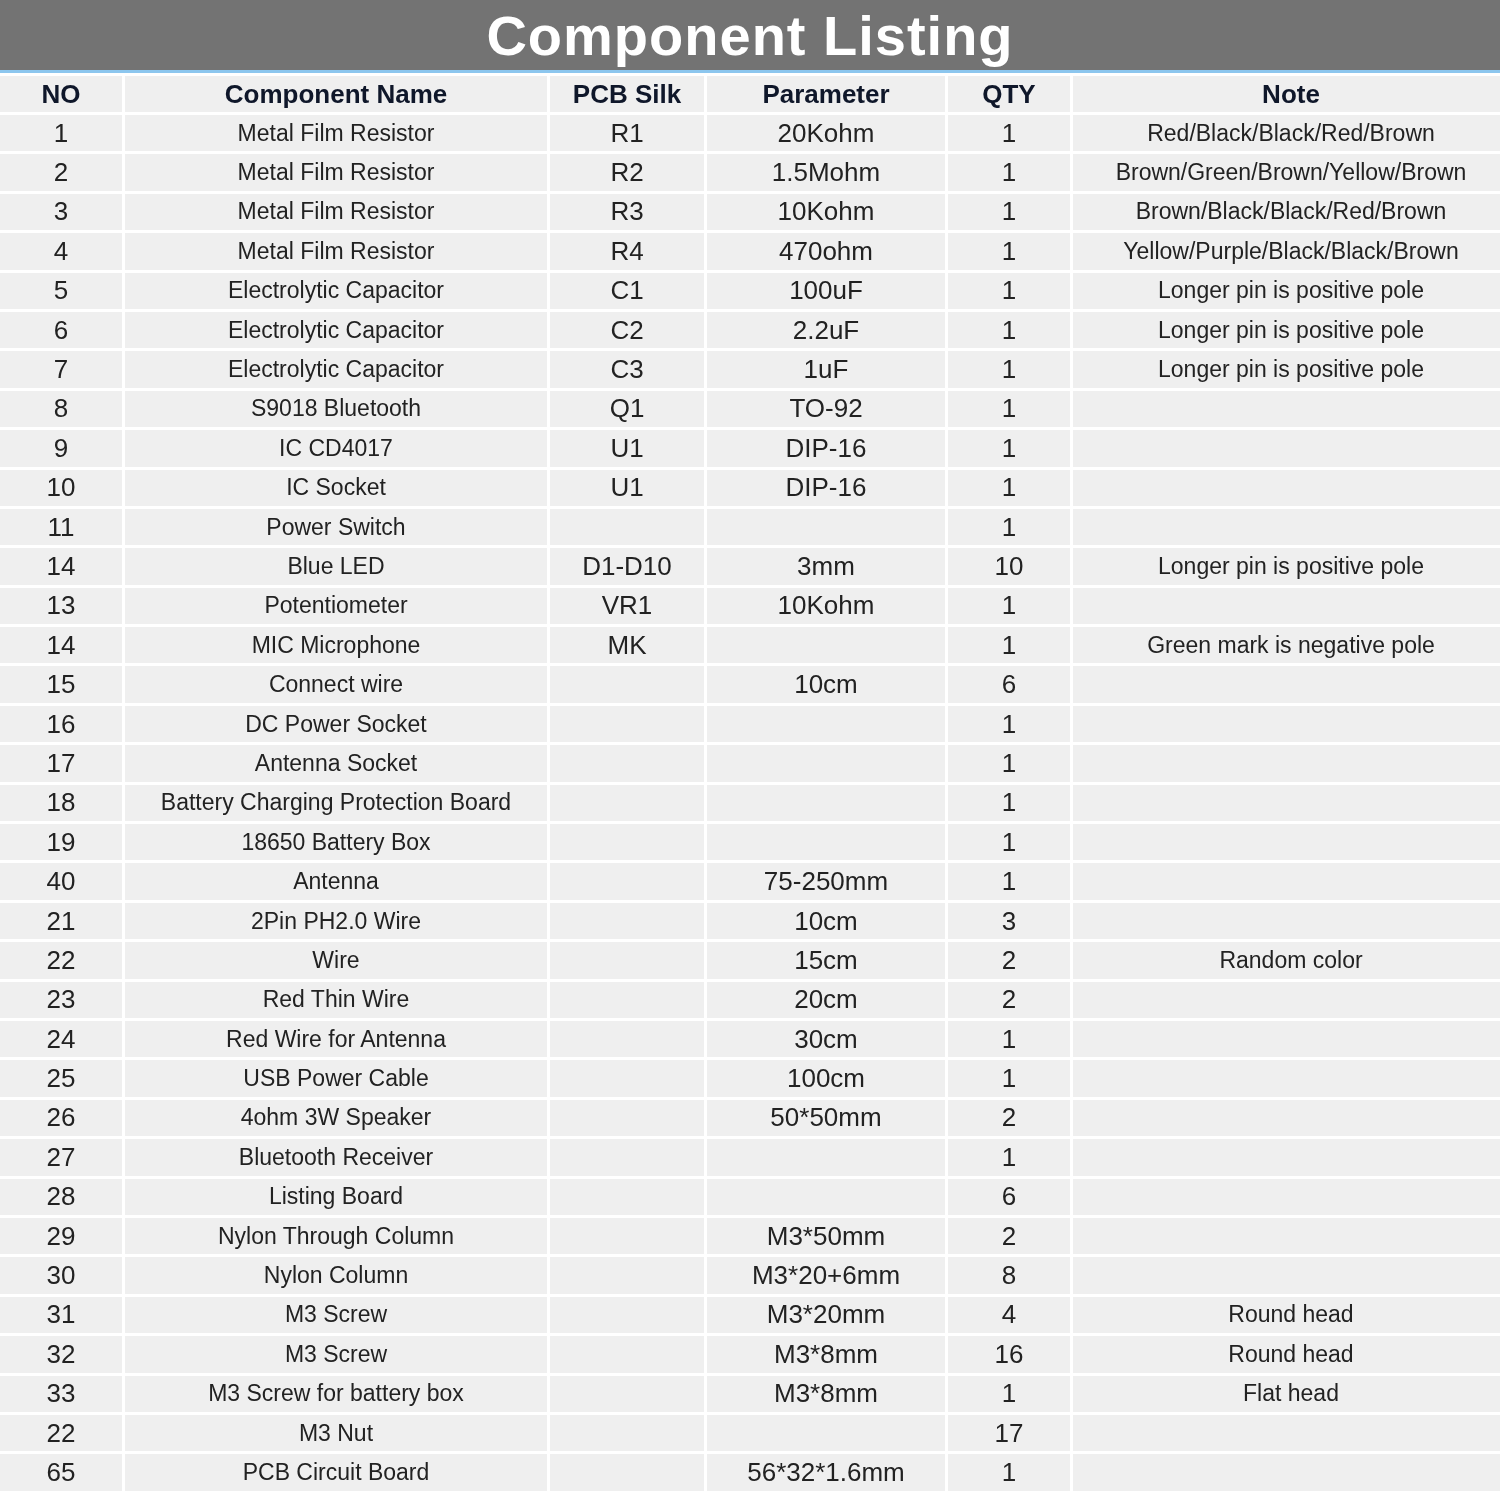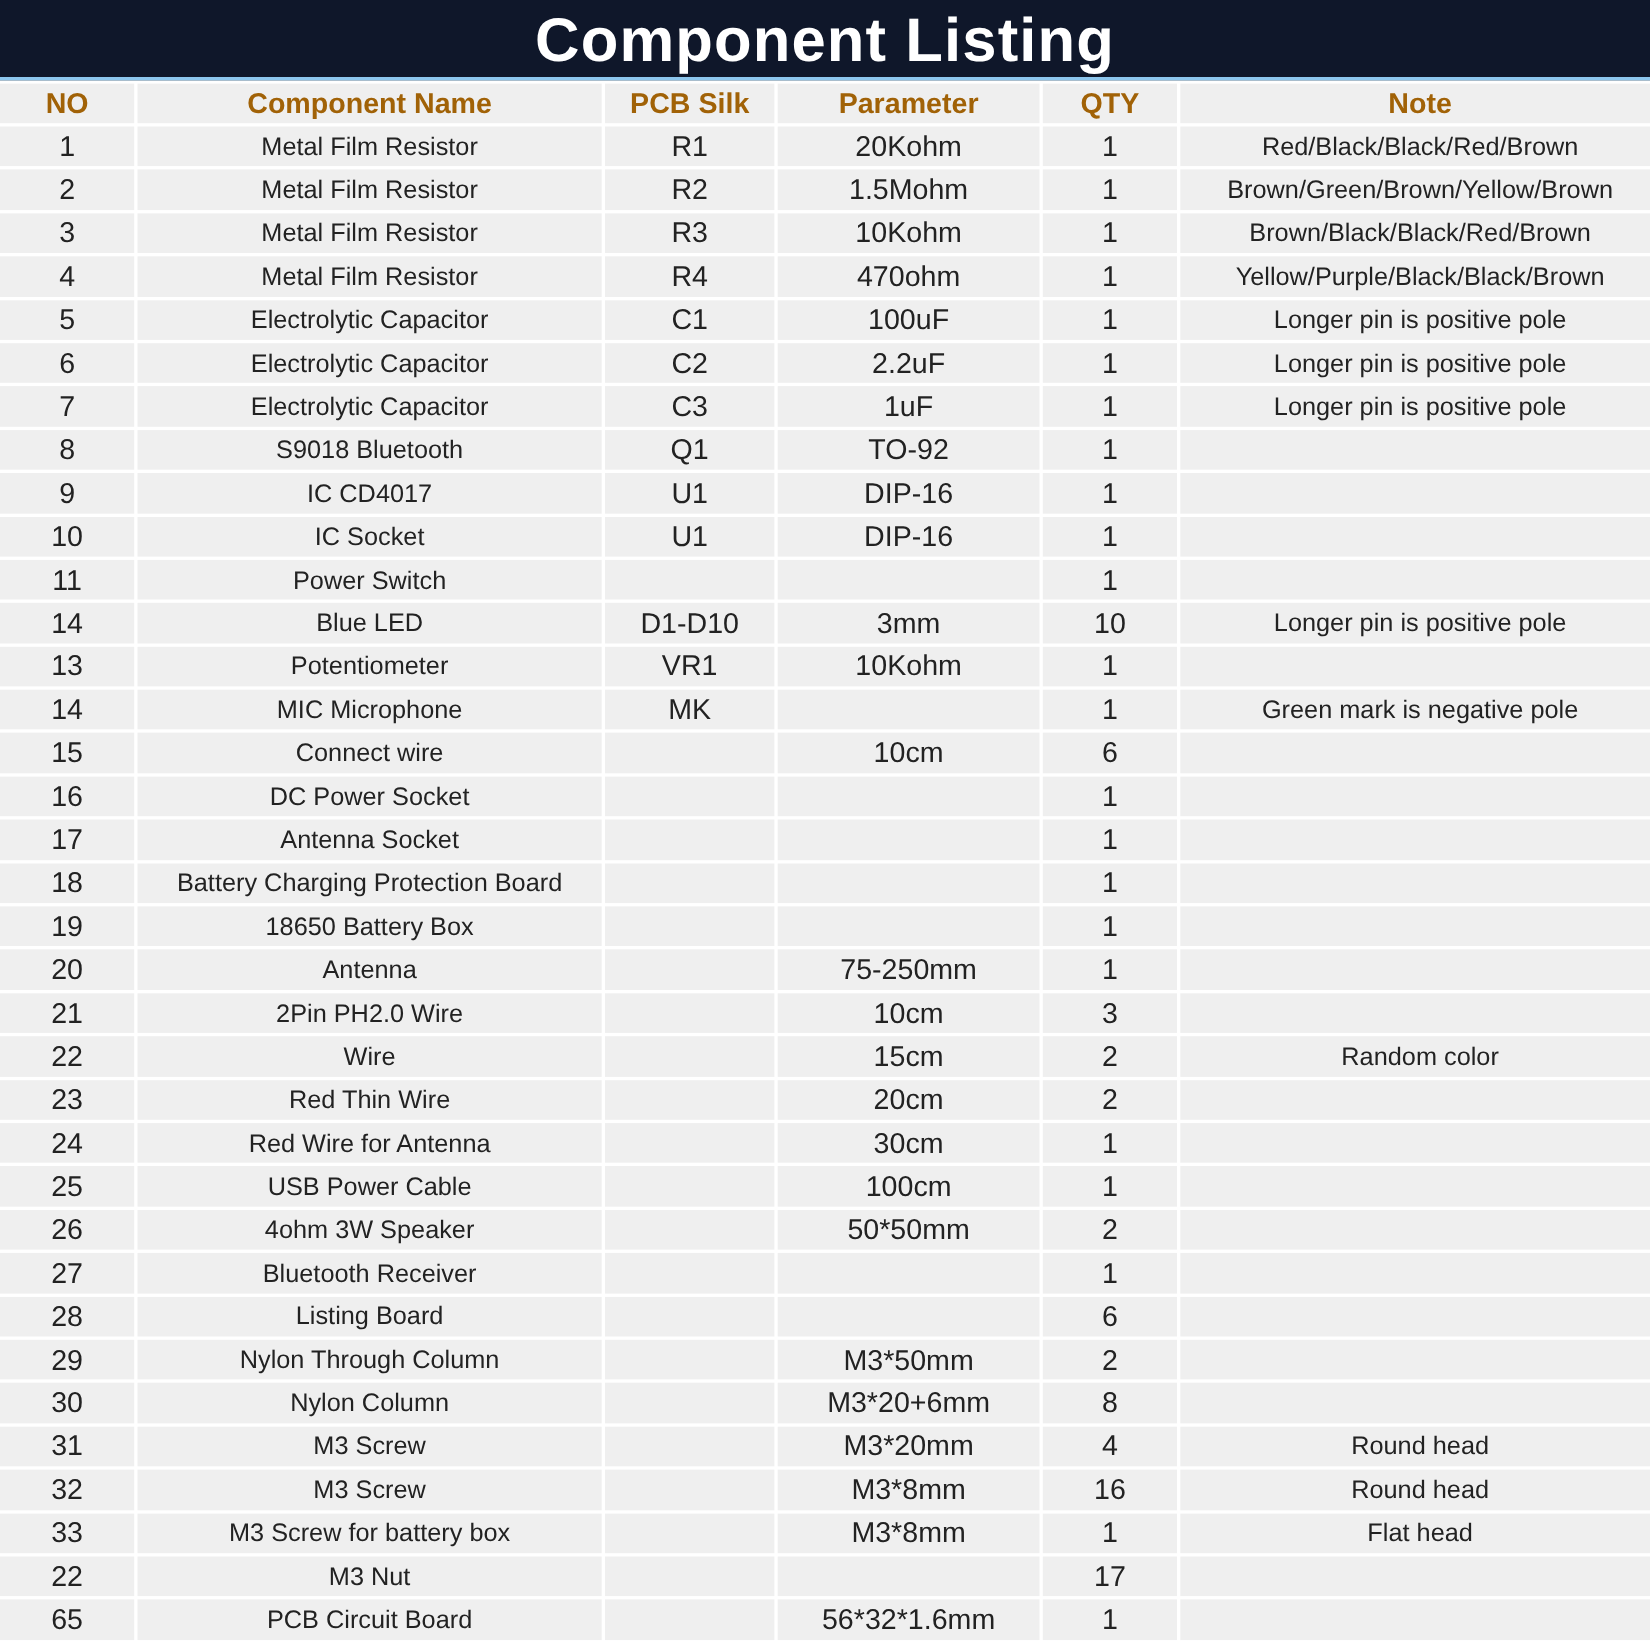--- a/index.html
+++ b/index.html
@@ -1,21 +1,21 @@
 <!DOCTYPE html>
 <html><head>
 <meta charset="utf-8">
 <style>
   html, body { margin: 0; padding: 0; background: #ffffff; }
   body { width: 1500px; height: 1493px; overflow: hidden; font-family: "Liberation Sans", sans-serif; color: #1a1a1a; }
-  .title-bar { height: 70px; background: #0f172a; display: flex; align-items: center; justify-content: center; border-bottom: 3px solid #8cc6ee; }
+  .title-bar { height: 70px; background: #737373; display: flex; align-items: center; justify-content: center; border-bottom: 3px solid #8cc6ee; }
   .title-bar h1 { margin: 0; color: #ffffff; font-size: 56px; font-weight: bold; letter-spacing: 1px; font-family: "Liberation Sans", sans-serif; }
   table { border-collapse: separate; border-spacing: 3px 3px; width: 1506px; margin-left: -3px; margin-top: 0; table-layout: fixed; }
   th, td { background: #efefef; text-align: center; padding: 0; white-space: nowrap; overflow: hidden; }
-  th { height: 36px; font-size: 26px; font-weight: bold; color: #a16207; }
+  th { height: 36px; font-size: 26px; font-weight: bold; color: #0f172a; }
   td { height: 36.4px; font-size: 23px; color: #222; }
   td.no { font-size: 26px; }
   td.silk, td.param, td.qty { font-size: 26px; }
   td.note { font-size: 23px; }
 </style>
 </head>
 <body>
 
 <div class="title-bar">
   <h1>Component Listing</h1>
@@ -187,21 +187,21 @@
       </tr>
       <tr>
         <td class="no">19</td>
         <td class="name">18650 Battery Box</td>
         <td class="silk"></td>
         <td class="param"></td>
         <td class="qty">1</td>
         <td class="note"></td>
       </tr>
       <tr>
-        <td class="no">20</td>
+        <td class="no">40</td>
         <td class="name">Antenna</td>
         <td class="silk"></td>
         <td class="param">75-250mm</td>
         <td class="qty">1</td>
         <td class="note"></td>
       </tr>
       <tr>
         <td class="no">21</td>
         <td class="name">2Pin PH2.0 Wire</td>
         <td class="silk"></td>

